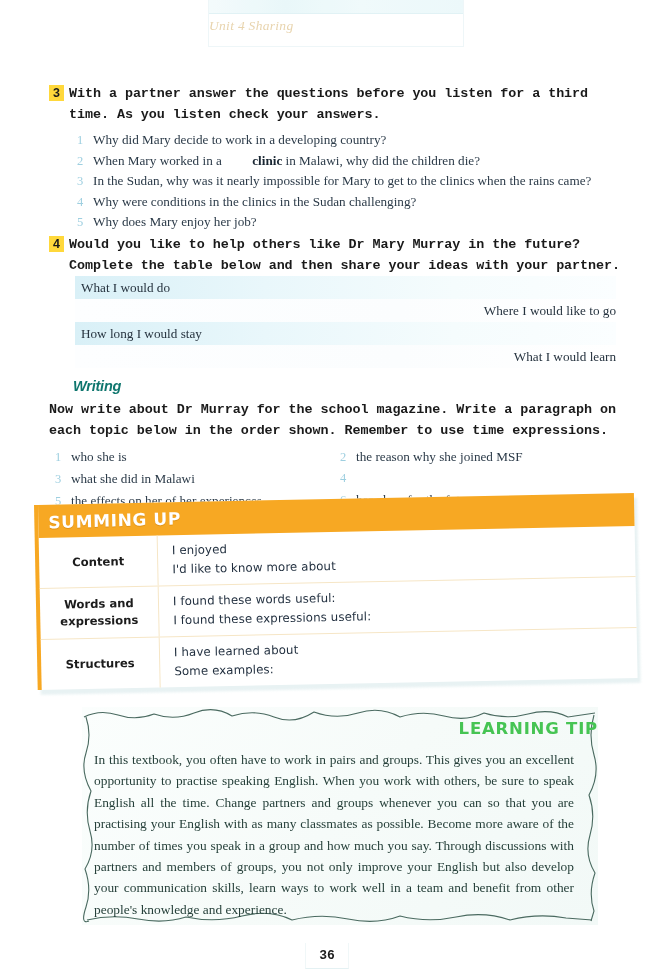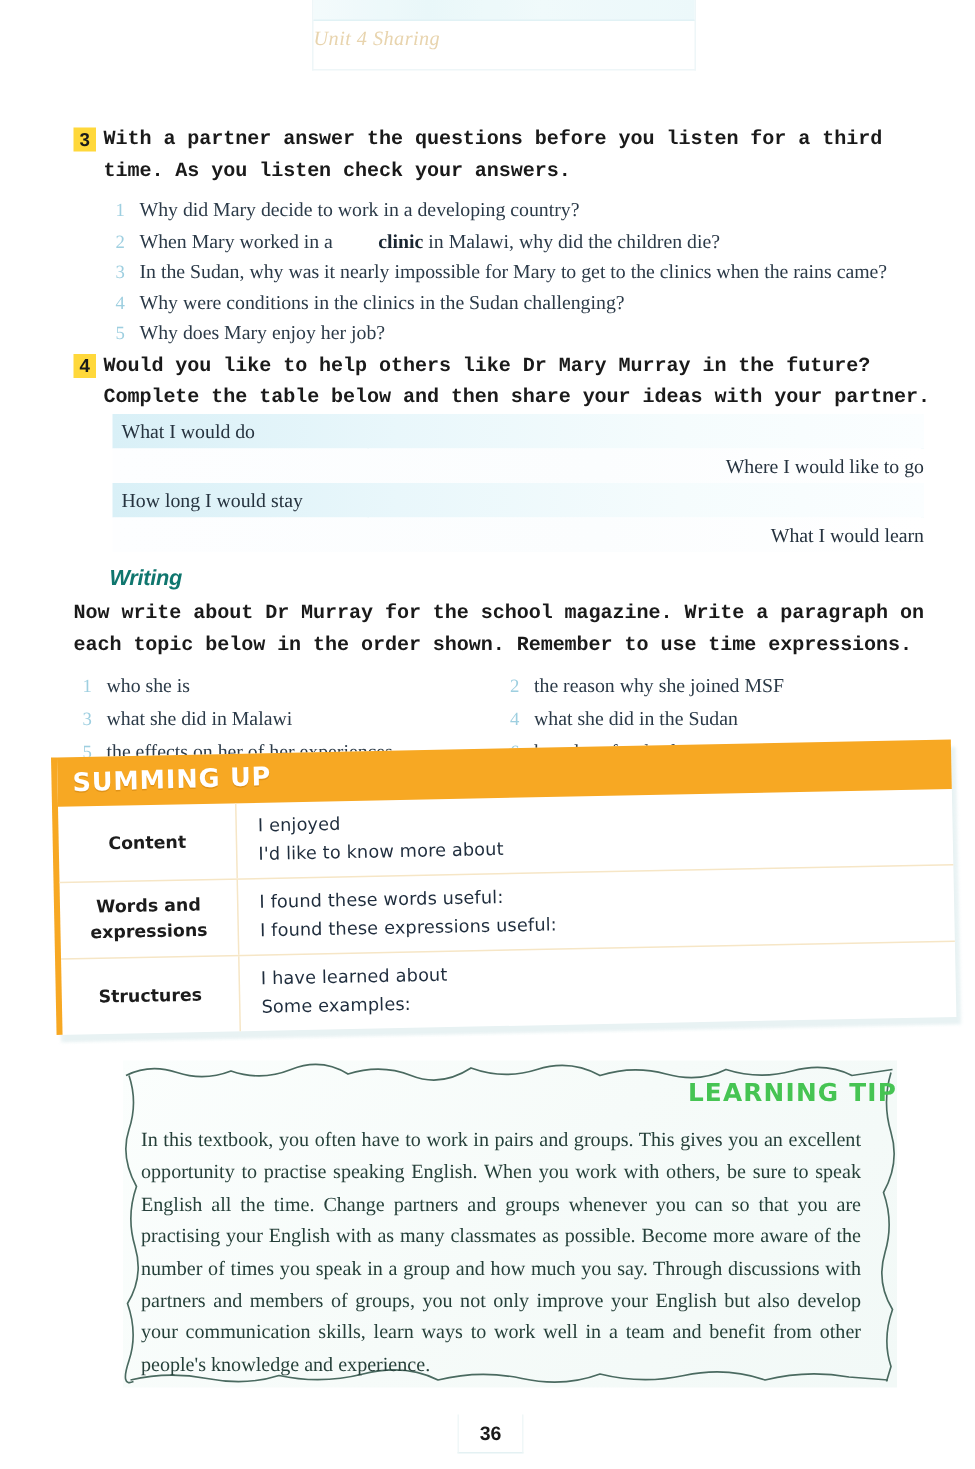--- a/index.html
+++ b/index.html
@@ -305,21 +305,21 @@
     height: 26px;
     border-left: 1px solid #f0f7f8;
     border-right: 1px solid #f0f7f8;
     border-bottom: 1px solid #e4f1f3;
     box-sizing: border-box;
     display: flex;
     align-items: center;
     justify-content: center;
   }
   .page-num {
-    font-family: Liberation Sans, sans-serif;
+    font-family: Liberation Mono, monospace;
     font-weight: bold;
     font-size: 13px;
     color: #1a1a1a;
     text-align: center;
   }
 </style>
 </head>
 <body>
 
 <div class="page-header">
@@ -400,21 +400,20 @@
         <span class="qtext">the effects on her of her experiences</span>
       </div>
     </div>
   <div class="wcol" id="wcol-right">
       <div class="qrow">
         <span class="qnum">2</span>
         <span class="qtext">the reason why she joined MSF</span>
       </div>
       <div class="qrow">
         <span class="qnum">4</span>
-        <span class="qtext">what she did in the Sudan</span>
       </div>
       <div class="qrow">
         <span class="qnum">6</span>
         <span class="qtext">her plans for the future</span>
       </div>
     </div>
 </div>
 
 <div class="summing-wrap">
   <div class="summing-shadow"></div>

